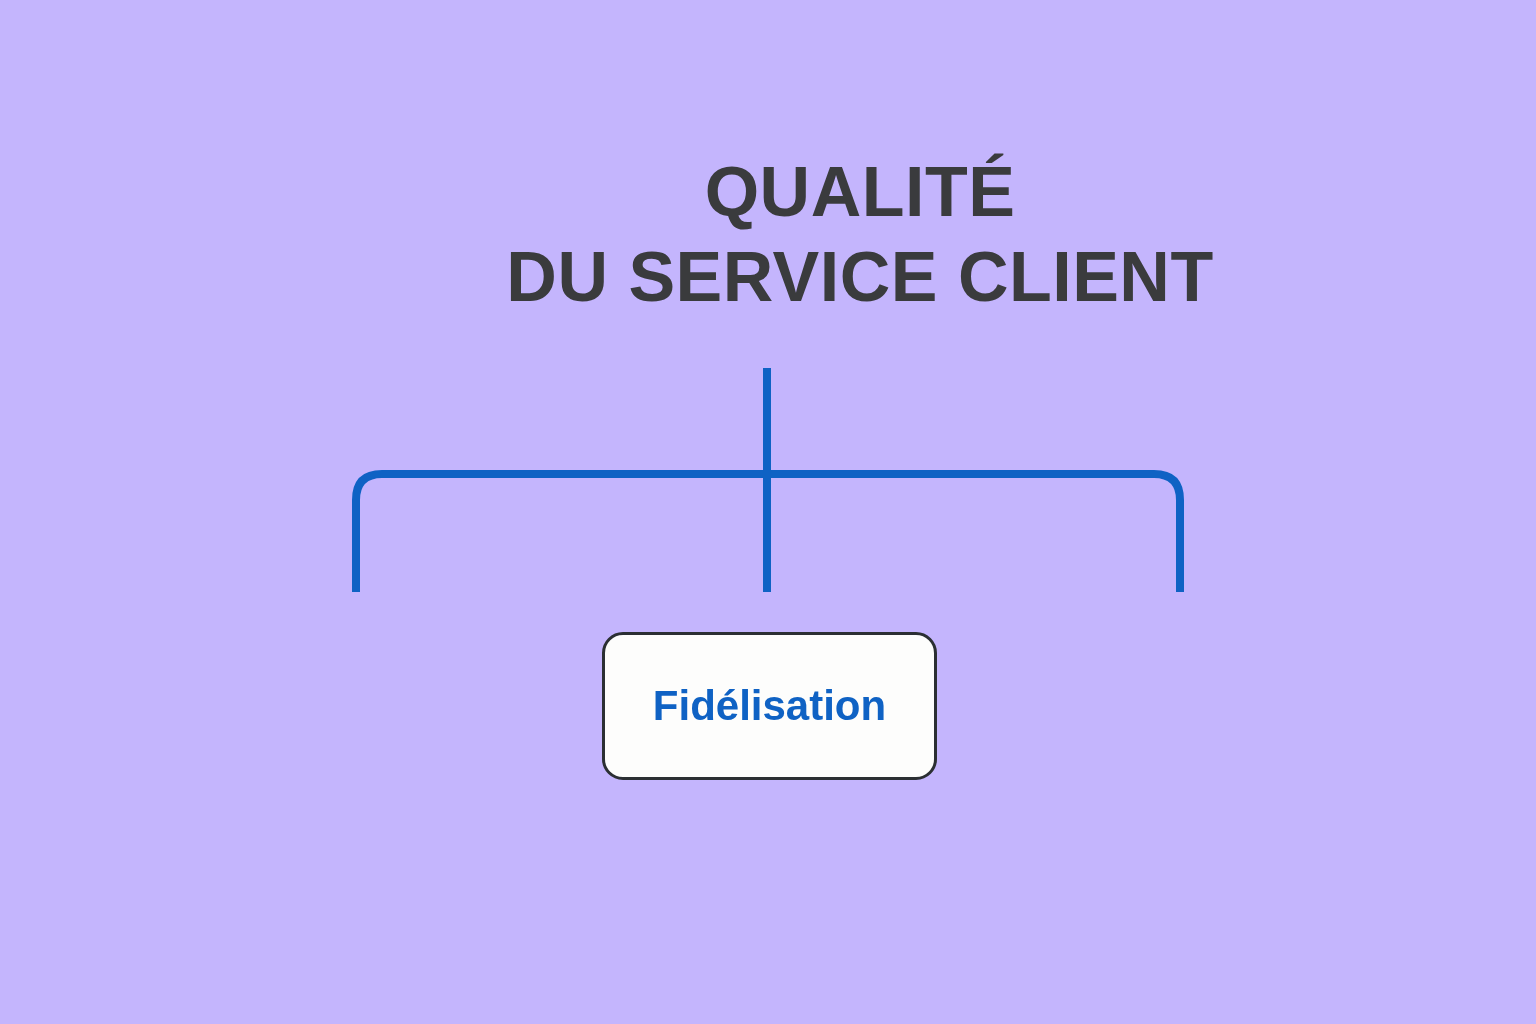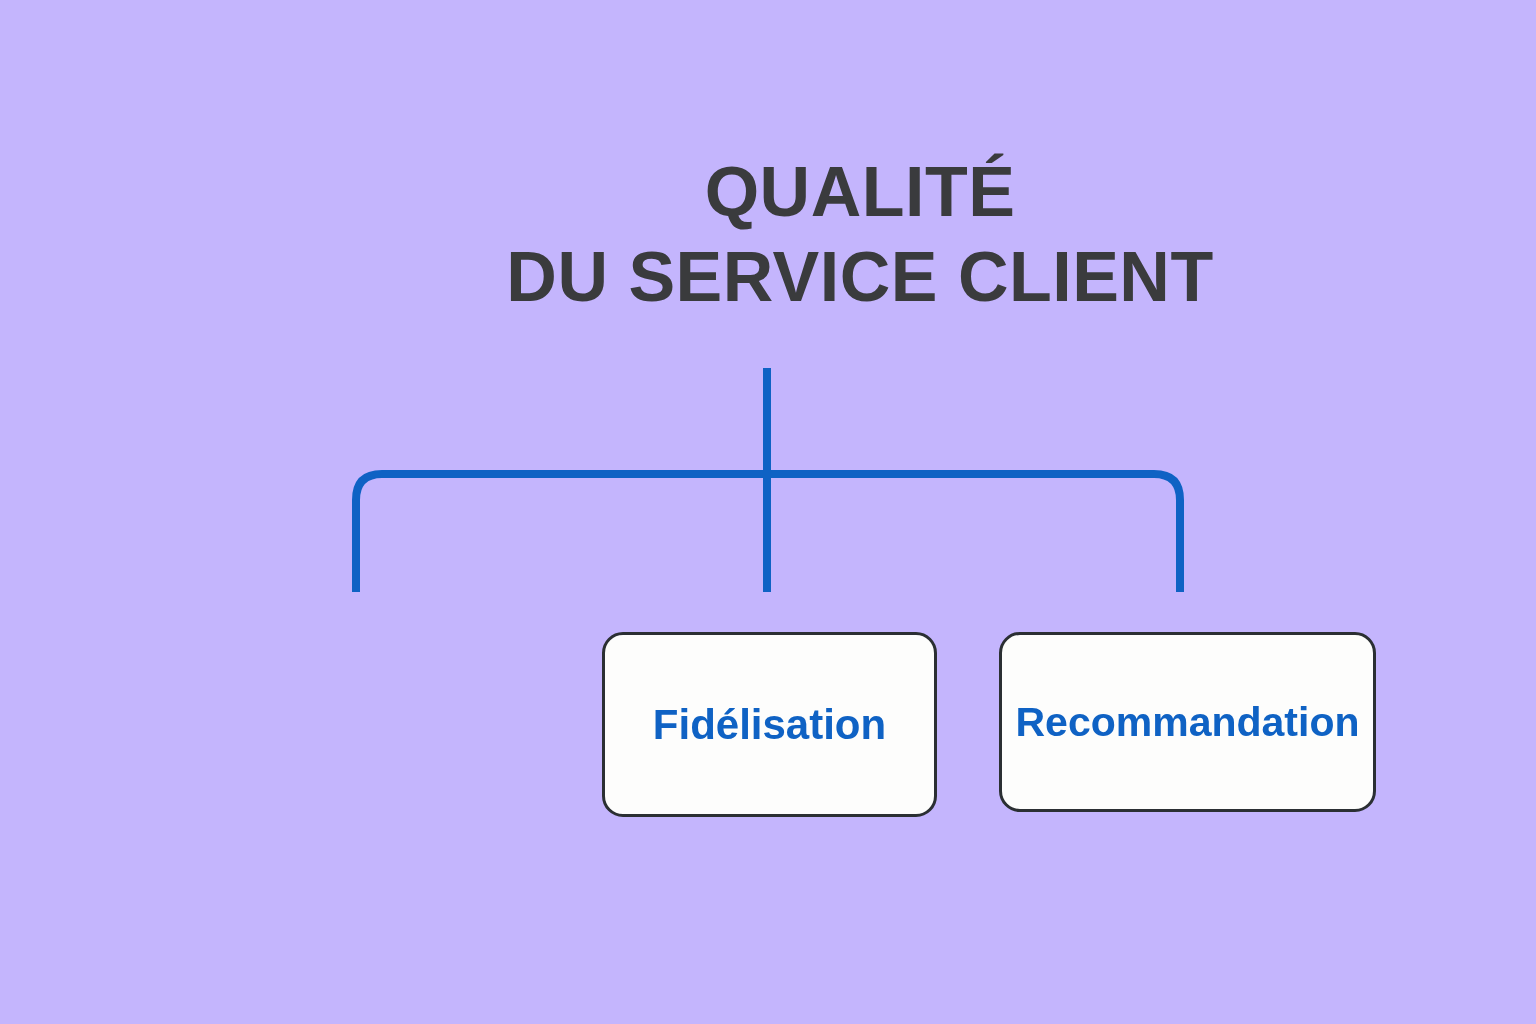--- a/index.html
+++ b/index.html
@@ -67,21 +67,21 @@
     font-family: "Liberation Sans", sans-serif;
     font-weight: bold;
     font-size: 42px;
     line-height: 52px;
     color: #0f62c4;
     padding: 0 14px;
     white-space: pre-line;
   }
 
   #node-satisfaction { left: 162px;  top: 632px; width: 375px; height: 180px; }
-  #node-fidelisation { left: 602px;  top: 632px; width: 335px; height: 185px; }
+  #node-fidelisation { left: 602px;  top: 632px; width: 335px; height: 148px; }
   #node-recommandation { left: 999px; top: 632px; width: 377px; height: 180px; }
 
   #node-recommandation .node-label { font-size: 41px; }
 </style>
 </head>
 <body>
 
 <div id="canvas">
 
   <div id="title-block">
@@ -95,17 +95,14 @@
 
     <path d="M 356 592 L 356 500 Q 356 474 382 474 L 767 474" fill="none" stroke="#0f62c4" stroke-width="8" stroke-linecap="butt"></path>
     <path d="M 767 474 L 1154 474 Q 1180 474 1180 500 L 1180 592" fill="none" stroke="#0f62c4" stroke-width="8" stroke-linecap="butt"></path>
   </svg>
 
 
   <div class="node-box" id="node-fidelisation">
     <span class="node-label">Fidélisation</span>
   </div>
 
-  <div class="node-box" id="node-recommandation">
-    <span class="node-label">Recommandation</span>
-  </div>
 
 </div>
 
 </body></html>

